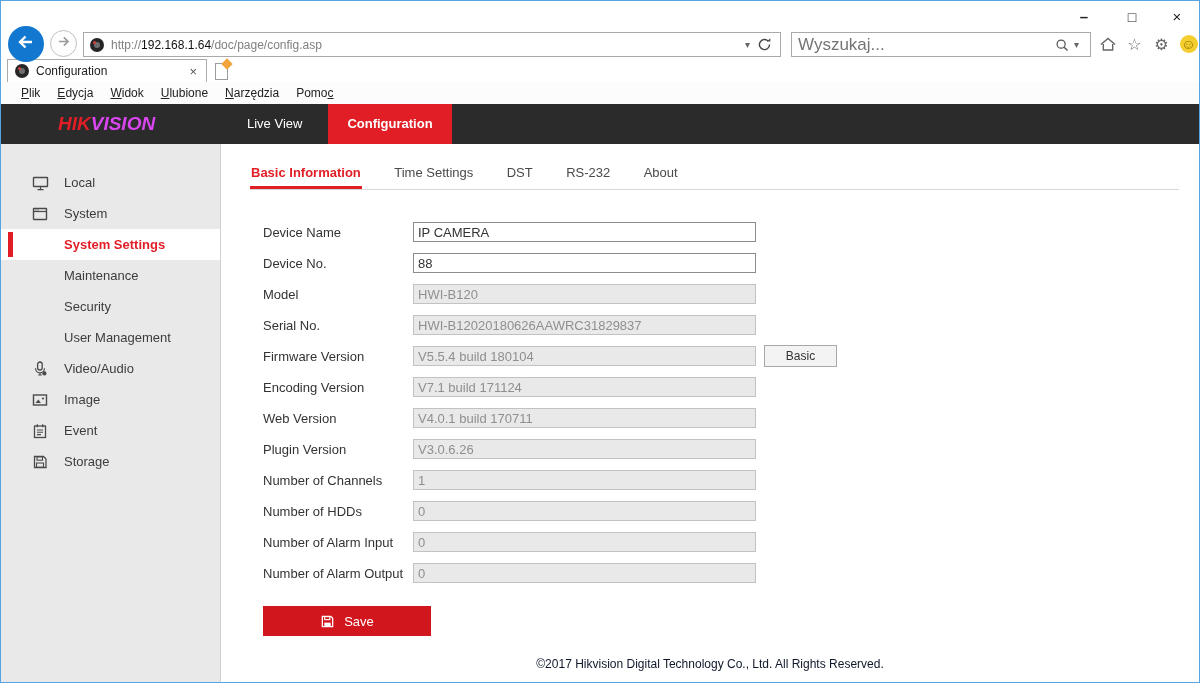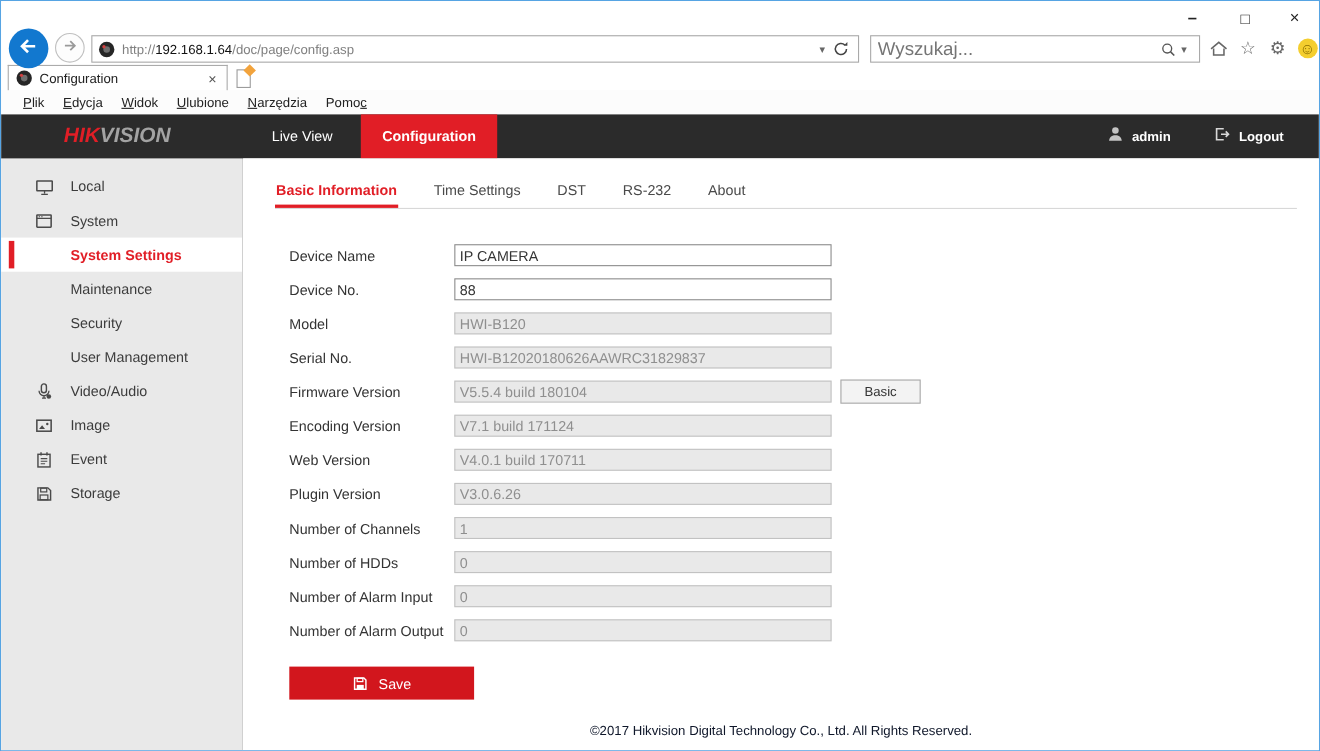--- a/index.html
+++ b/index.html
@@ -45,33 +45,33 @@
   .menu-item { font-size:12px; color:#222; margin-right:17px; cursor:pointer; }
 
   .cam { width:14px; height:14px; border-radius:50%; background:#262626; position:relative; flex:none; }
   .cam::after { content:""; position:absolute; left:4px; top:4px; width:6px; height:6px; border-radius:50%; background:#6e6e6e; }
   .cam::before { content:""; position:absolute; left:3px; top:3px; width:3px; height:3px; border-radius:50%; background:#d24040; z-index:1; }
 
   
   .hikheader { height:40px; background:#2b2b2b; position:relative; display:flex; align-items:center; }
   .logo { margin-left:57px; font-size:19px; font-style:italic; font-weight:bold; letter-spacing:0; }
   .logo .hik { color:#e11e26; }
-  .logo .vision { color:#a3a3a3; }
+  .logo .vision { color:#d946ef; }
   .topnav { position:absolute; left:220px; top:0; height:40px; display:flex; }
   .topnav-item { height:40px; line-height:40px; padding:0 26px; font-size:13px; color:#fff; cursor:pointer; }
   .topnav-item.active { background:#e11e26; font-weight:bold; padding:0 19px; }
   .userarea { position:absolute; right:32px; top:0; height:40px; display:flex; align-items:center; gap:9px; }
   .userarea .uname, .userarea .lbl { font-size:12px; color:#fff; font-weight:bold; }
   .userarea .sep { width:20px; }
   .userarea .logout-wrap { display:flex; align-items:center; gap:7px; cursor:pointer; }
   .userarea .user-wrap { display:flex; align-items:center; gap:7px; cursor:pointer; }
 
   
   .main { display:flex; height:538px; }
-  .sidebar { width:220px; background:#e9e9e9; border-right:1px solid #d0d0d0; padding-top:10px; flex:none; }
+  .sidebar { width:220px; background:#e9e9e9; border-right:1px solid #d0d0d0; padding-top:23px; flex:none; }
   .side-item { height:31px; display:flex; align-items:center; position:relative; cursor:pointer; }
   .icon-cell { width:20px; margin-left:29px; display:flex; justify-content:center; }
   .side-label { margin-left:14px; font-size:13px; color:#3c3c3c; }
   .side-item.sub .side-label { margin-left:63px; }
   .side-item.active { background:#fff; }
   .side-item.active::before { content:""; position:absolute; left:7px; top:3px; bottom:3px; width:5px; background:#e11e26; }
   .side-item.active .side-label { color:#e11e26; font-weight:bold; }
 
   .content { flex:1; position:relative; padding-left:29px; background:#fff; }
   .ctabs { margin-top:15px; margin-right:20px; border-bottom:1px solid #d8d8d8; }
@@ -176,41 +176,20 @@
     <span class="menu-item"><u>N</u>arzędzia</span>
     <span class="menu-item">Pomo<u>c</u></span>
   </div>
 
   <div class="hikheader">
     <div class="logo"><span class="hik">HIK</span><span class="vision">VISION</span></div>
     <div class="topnav">
       <div class="topnav-item">Live View</div>
       <div class="topnav-item active">Configuration</div>
     </div>
-    <div class="userarea">
-      <div class="user-wrap">
-        <span>
-          <svg width="16" height="16" viewBox="0 0 16 16">
-              <circle cx="8" cy="4.6" r="3" fill="#c4c4c4"></circle>
-              <path d="M2.2 14c.4-3.4 2.8-5 5.8-5s5.4 1.6 5.8 5z" fill="#c4c4c4"></path>
-            </svg>
-        </span>
-        <span class="uname">admin</span>
-      </div>
-      <span class="sep"></span>
-      <div class="logout-wrap">
-        <span>
-          <svg width="17" height="16" viewBox="0 0 17 16">
-              <path d="M10.5 3H4v10h6.5" fill="none" stroke="#d8d8d8" stroke-width="1.5"></path>
-              <path d="M8 8h6.6M12.3 5.5L14.8 8l-2.5 2.5" fill="none" stroke="#d8d8d8" stroke-width="1.5"></path>
-            </svg>
-        </span>
-        <span class="lbl">Logout</span>
-      </div>
-    </div>
   </div>
 
   <div class="main">
 
     <div class="sidebar">
       <div class="side-item">
         <span class="icon-cell">
           <svg width="17" height="16" viewBox="0 0 17 16">
               <rect x="1.5" y="2.5" width="14" height="9" rx="0.5" fill="none" stroke="#4a4a4a" stroke-width="1.4"></rect>
               <path d="M8.5 11.5v2.5M5.5 14.7h6" stroke="#4a4a4a" stroke-width="1.2" fill="none"></path>

